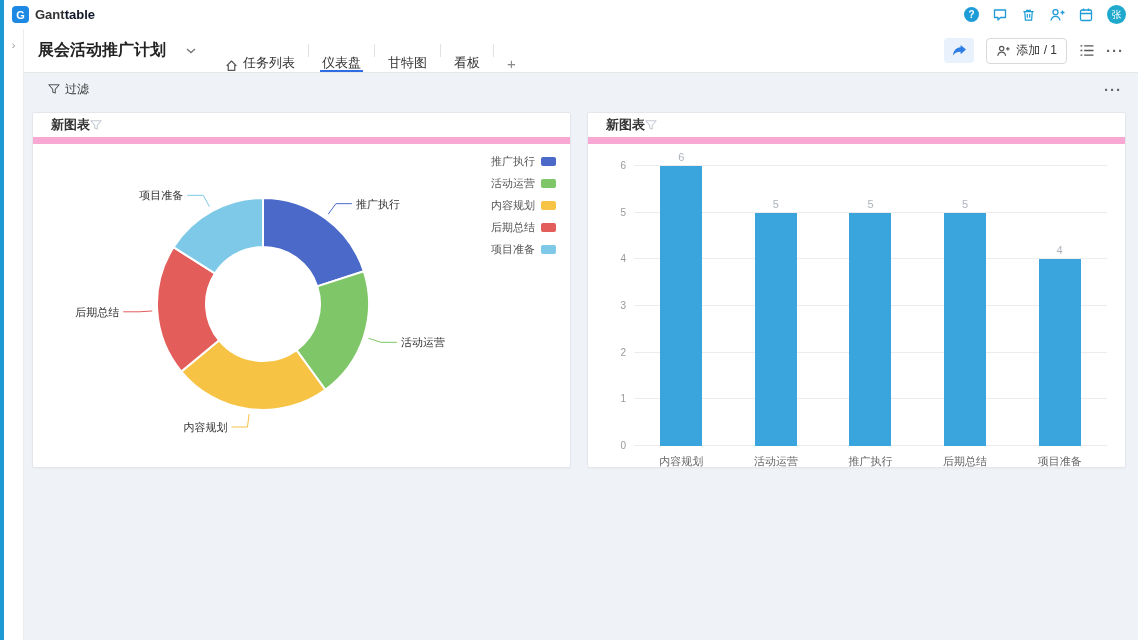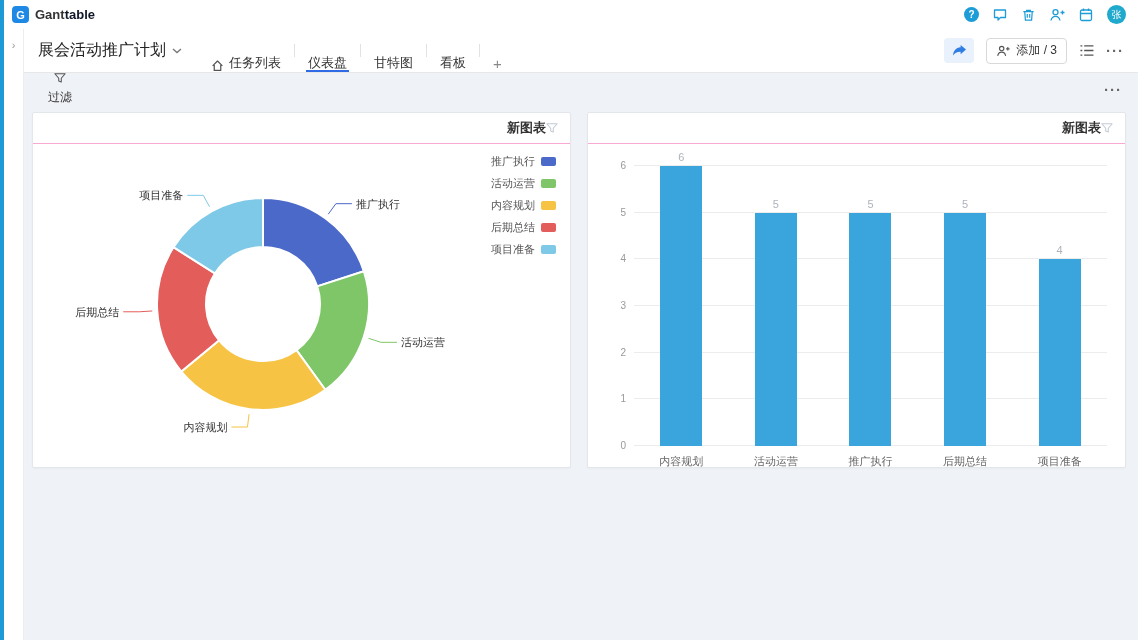--- a/index.html
+++ b/index.html
@@ -28,48 +28,48 @@
 
   
   .gutter { position: absolute; left: 4px; top: 29px; width: 20px; height: 611px; background: #fff;
     border-right: 1px solid #ededed; }
   .collapse-btn { margin: 10px auto 0; width: 12px; height: 12px; color: #999; font-size: 11px;
     line-height: 12px; text-align: center; cursor: pointer; }
 
   
   .pageheader { position: absolute; left: 24px; top: 29px; width: 1114px; height: 44px; background: #fff;
     border-bottom: 1px solid #e7e7e7; display: flex; align-items: center; padding: 0 14px; }
-  .ph-title { display: flex; align-items: center; gap: 6px; font-size: 16px; font-weight: normal;
+  .ph-title { display: flex; align-items: center; gap: 20px; font-size: 16px; font-weight: bold;
     color: #222; cursor: pointer; margin-right: 16px; justify-content: space-between; }
   .tabs { display: flex; align-items: center; height: 100%; }
   .tab { position: relative; height: 100%; display: flex; align-items: flex-end; gap: 5px;
     padding: 0 13px; font-size: 13px; color: #333; cursor: pointer; }
   .tab.active::after { content: ""; position: absolute; left: 11px; right: 11px; bottom: 0;
     height: 2px; background: #2e6be5; }
   .tab-sep { width: 1px; height: 13px; background: #e2e2e2; }
   .tab.plus { color: #888; font-size: 15px; }
   .ph-right { margin-left: auto; display: flex; align-items: center; gap: 12px; }
   .share-btn { width: 30px; height: 25px; border-radius: 4px; background: #e8f1fc;
     display: flex; align-items: center; justify-content: center; cursor: pointer; }
   .add-btn { height: 26px; border: 1px solid #d9d9d9; border-radius: 4px; background: #fff;
     display: flex; align-items: center; gap: 6px; padding: 0 9px; font-size: 12px; color: #333; cursor: pointer; }
   .icon-btn { display: flex; cursor: pointer; }
   .more-dots { color: #666; font-size: 15px; font-weight: bold; letter-spacing: 1px; cursor: pointer; line-height: 1; }
 
   
   .main { position: absolute; left: 24px; top: 73px; width: 1114px; height: 567px; background: #eff2f7; }
   .filterrow { height: 32px; display: flex; align-items: center; justify-content: space-between;
     padding: 0 16px 0 24px; }
-  .filter-chip { display: flex; align-items: center; gap: 5px; font-size: 12px; color: #333; cursor: pointer; flex-direction: column; }
+  .filter-chip { display: flex; align-items: center; gap: 5px; font-size: 12px; color: #333; cursor: pointer; }
 
   .cards { display: flex; gap: 16px; padding: 7px 12px 0 8px; }
   .card { flex: 1; height: 356px; background: #fff; border: 1px solid #e3e6eb; border-radius: 2px;
     display: flex; flex-direction: column; box-shadow: 0 1px 2px rgba(0,0,0,0.03); }
   .card-header { height: 31px; flex: 0 0 31px; display: flex; align-items: center;
-    justify-content: flex-end; padding: 0 12px; border-bottom: 1px solid #f9a8d4; }
+    justify-content: flex-start; padding: 0 18px; border-bottom: 7px solid #f9a8d4; }
   .card-title { font-size: 13px; font-weight: bold; color: #333; }
   .card-filter { display: flex; cursor: pointer; }
   .card-body { position: relative; flex: 1; }
 
   
   .legend { position: absolute; top: 10px; right: 14px; display: flex; flex-direction: column;
     gap: 7px; align-items: flex-end; }
   .legend-row { display: flex; align-items: center; gap: 6px; cursor: pointer; }
   .legend-label { font-size: 11px; color: #555; }
   .legend-swatch { width: 15px; height: 9px; border-radius: 2px; display: inline-block; }
@@ -171,21 +171,21 @@
           </svg>
       </span>
     </div>
     <div class="add-btn">
       <span style="display:flex;">
         <svg width="14" height="14" viewBox="0 0 16 16" fill="none" stroke="#555" stroke-width="1.3">
             <circle cx="6.5" cy="5.2" r="2.5"></circle>
             <path d="M2 13.5c.5-2.8 2.3-4.2 4.5-4.2s4 1.4 4.5 4.2M11.5 5.5h4M13.5 3.5v4"></path>
           </svg>
       </span>
-      <span>添加 / 3</span>
+      <span>添加 / 1</span>
     </div>
     <span class="icon-btn">
       <svg width="15" height="13" viewBox="0 0 16 14" fill="none" stroke="#555" stroke-width="1.4">
           <path d="M5.5 2h10M5.5 7h10M5.5 12h10M1.5 2h2M1.5 7h2M1.5 12h2"></path>
         </svg>
     </span>
     <span class="more-dots">···</span>
   </div>
 </div>
 

